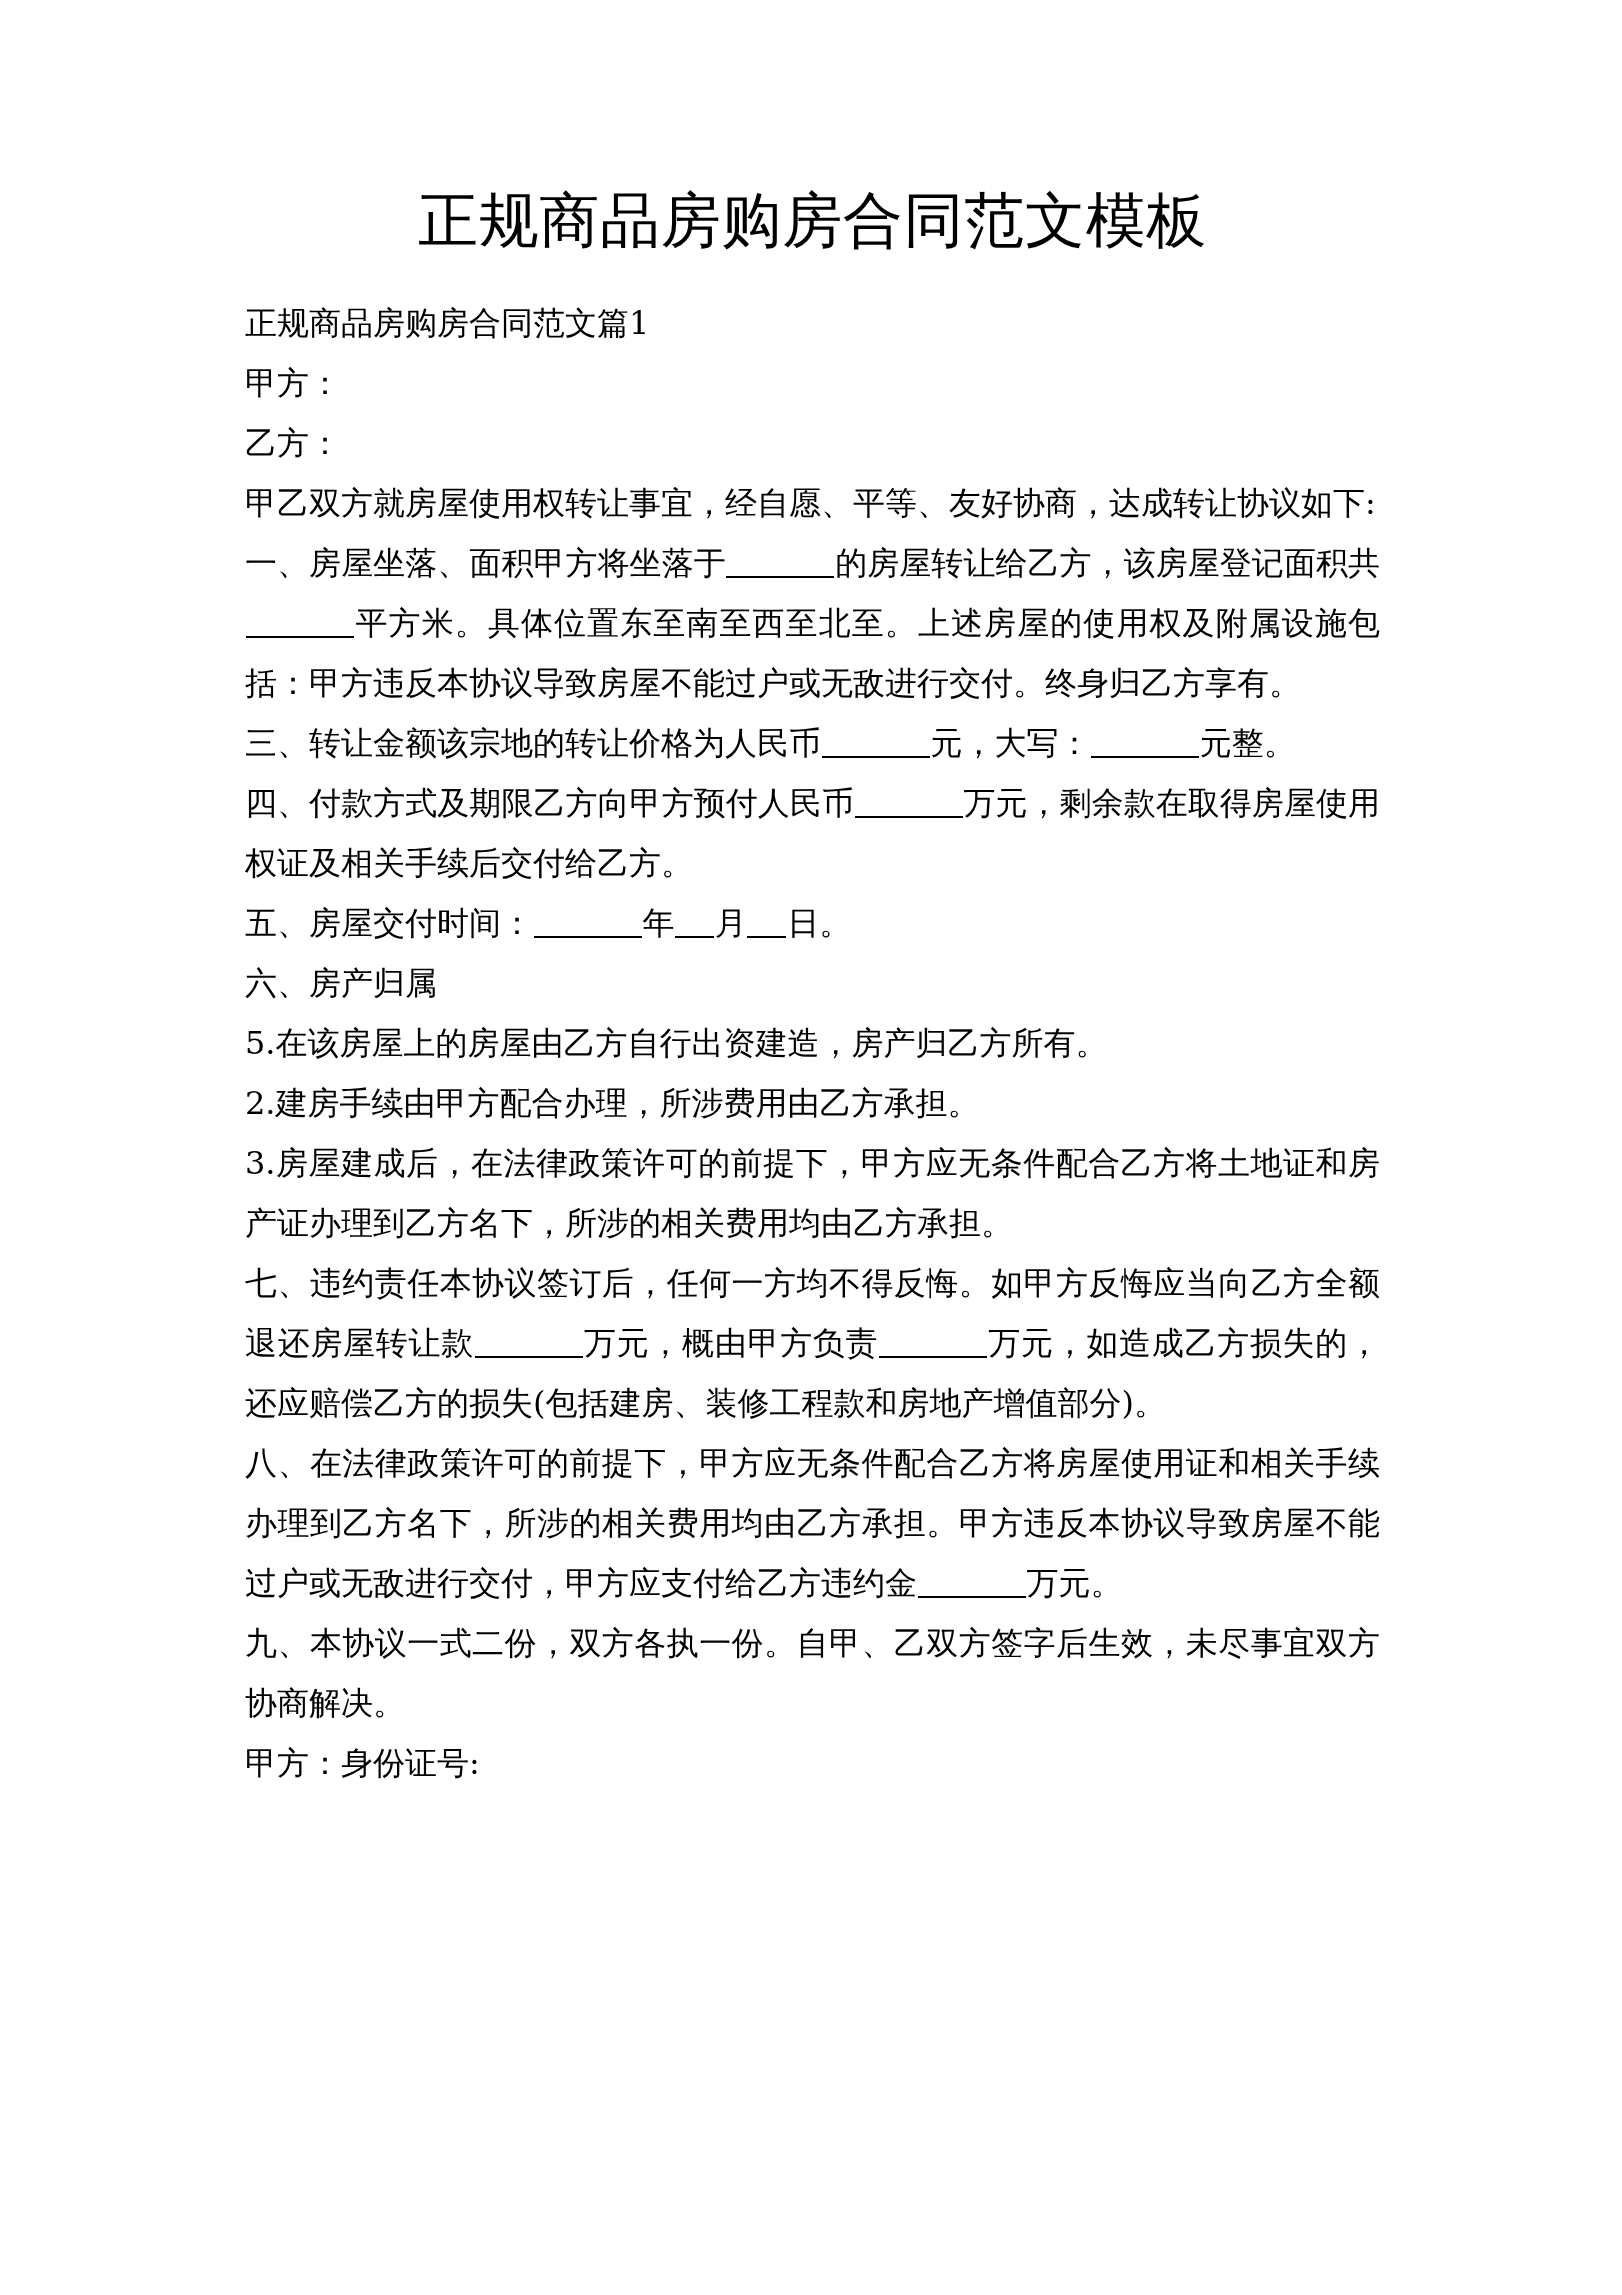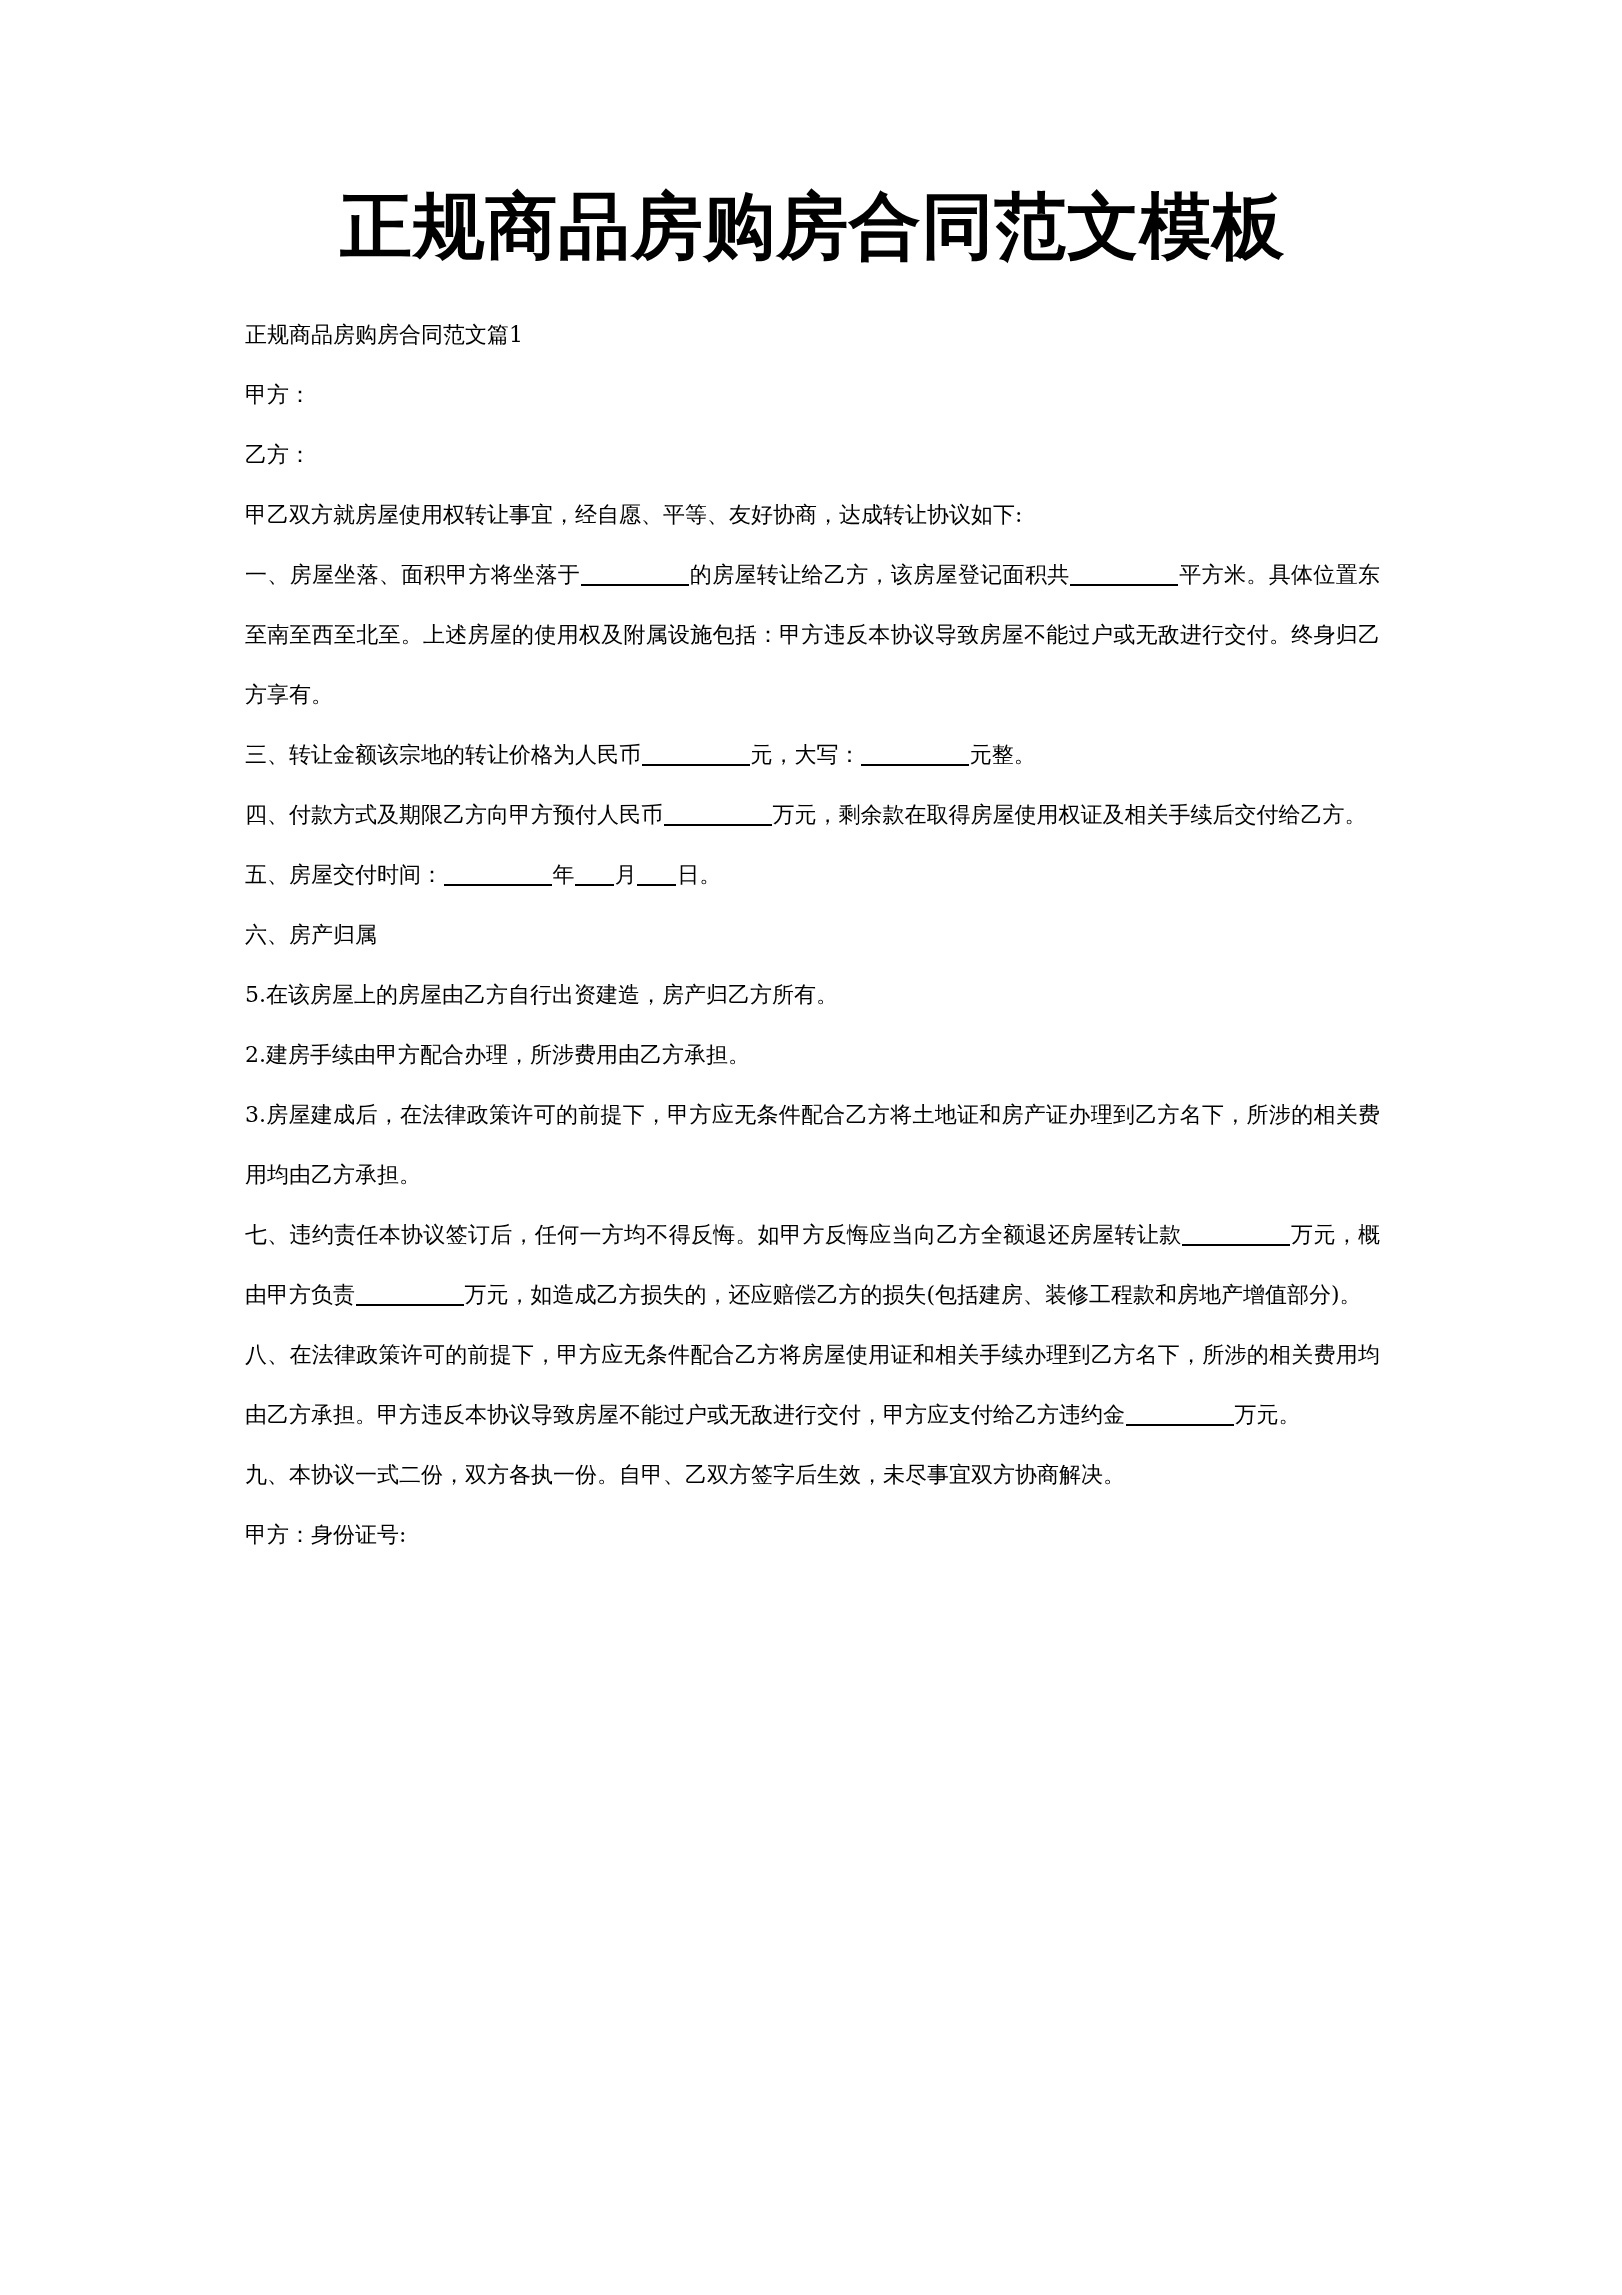--- a/index.html
+++ b/index.html
@@ -19,32 +19,32 @@
     box-sizing: border-box;
     overflow: hidden;
   }
   .content {
     position: absolute;
     left: 245px;
     top: 0;
     width: 1135px;
   }
   .doc-title {
-    font-size: 72px;
-    font-weight: bold;
+    font-size: 60px;
+    font-weight: normal;
     text-align: center;
     line-height: 1.0;
     margin: 0;
     padding-top: 190px;
     padding-bottom: 0;
     letter-spacing: 0.7px;
     white-space: nowrap;
   }
   .para {
-    font-size: 22px;
+    font-size: 32px;
     line-height: 60px;
     margin: 0;
     text-align: justify;
     text-justify: inter-character;
     word-break: break-all;
     letter-spacing: 0px;
   }
   .para.first-after-title {
     margin-top: 43px;
   }

